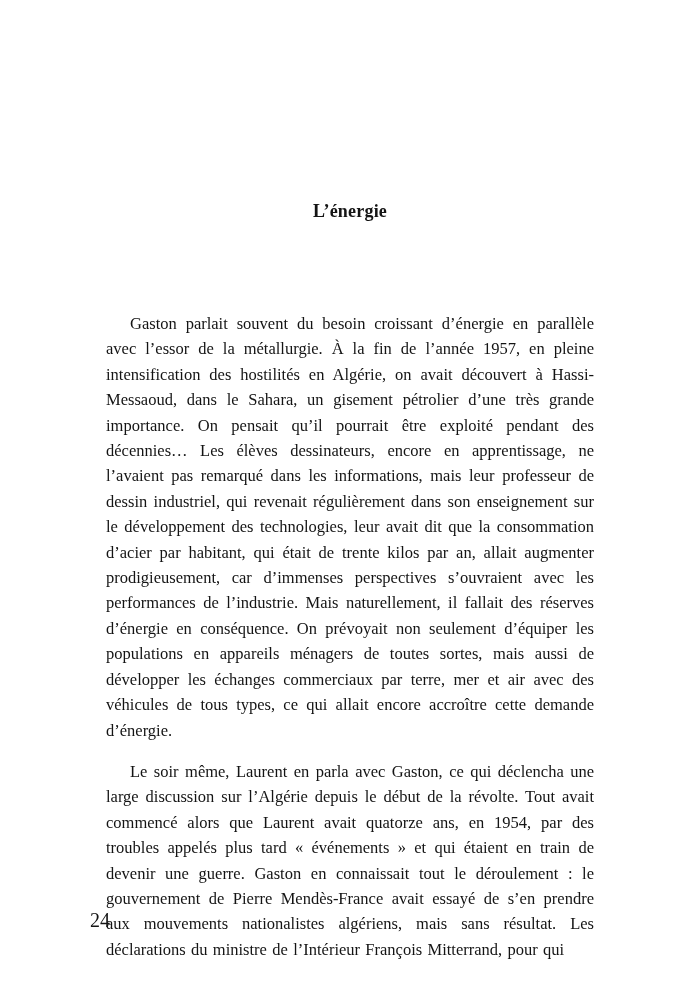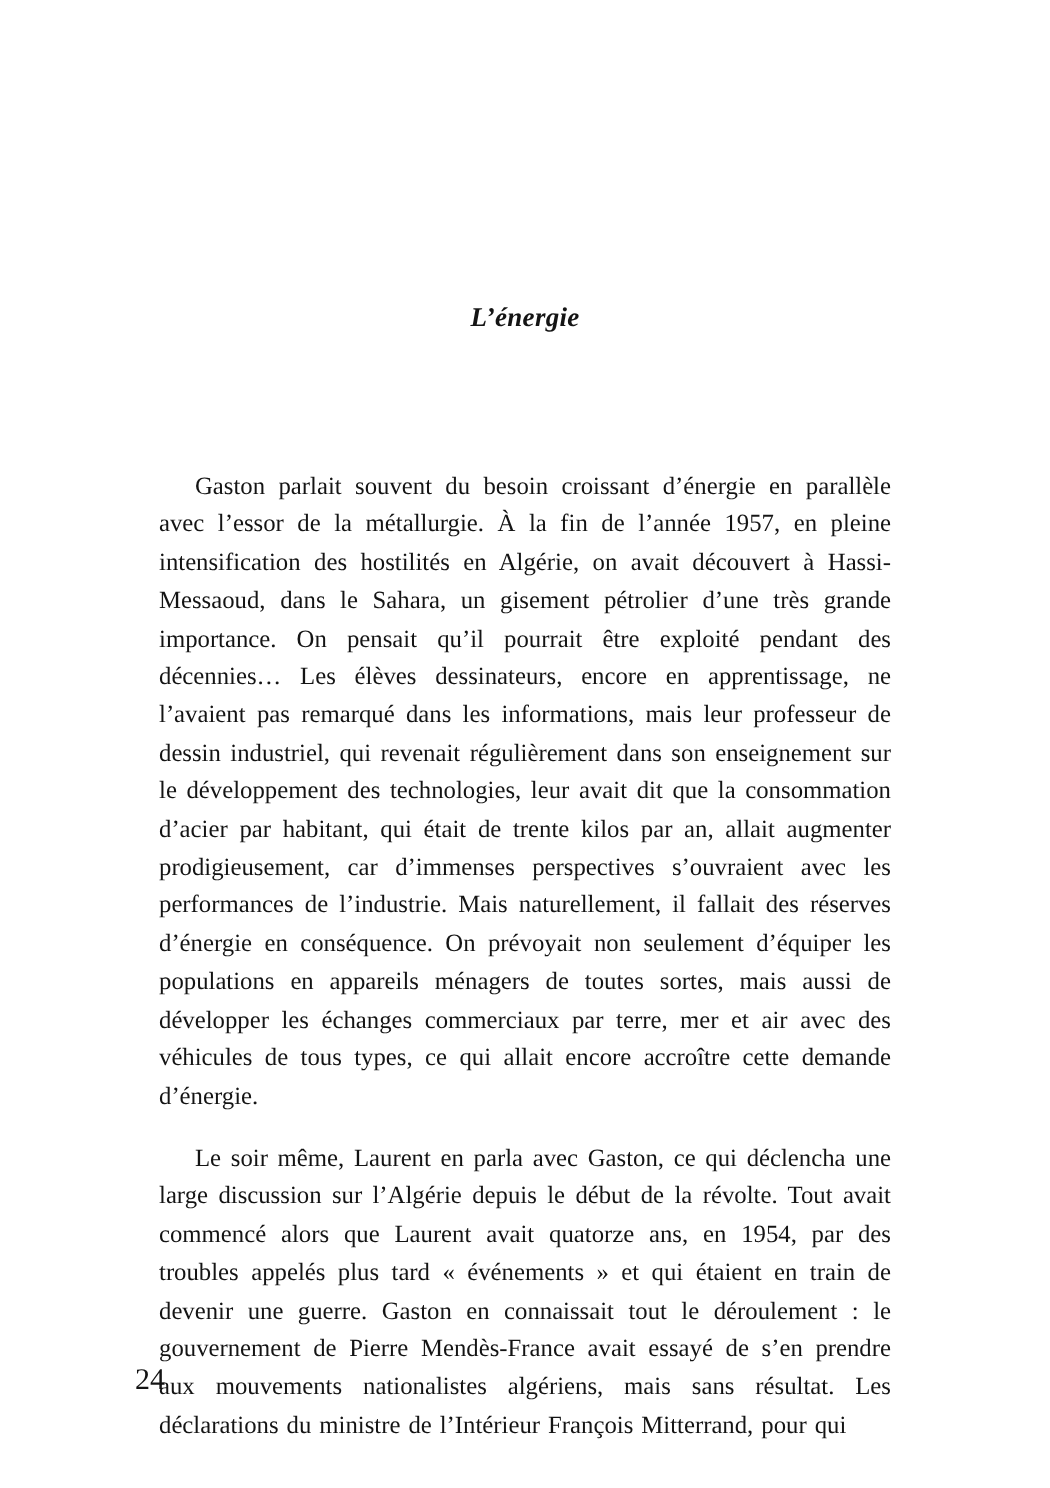--- a/index.html
+++ b/index.html
@@ -20,21 +20,20 @@
   .chapter-title {
     position: absolute;
     top: 201px;
     left: 0;
     right: 0;
     margin: 0;
     text-align: center;
     font-size: 18px;
     font-weight: bold;
     letter-spacing: 0.2px;
-    font-style: italic;
   }
   .body-text {
     position: absolute;
     top: 295px;
     left: 90px;
     width: 520px;
     font-size: 16.5px;
     line-height: 25.4px;
     text-align: justify;
     text-justify: inter-word;

